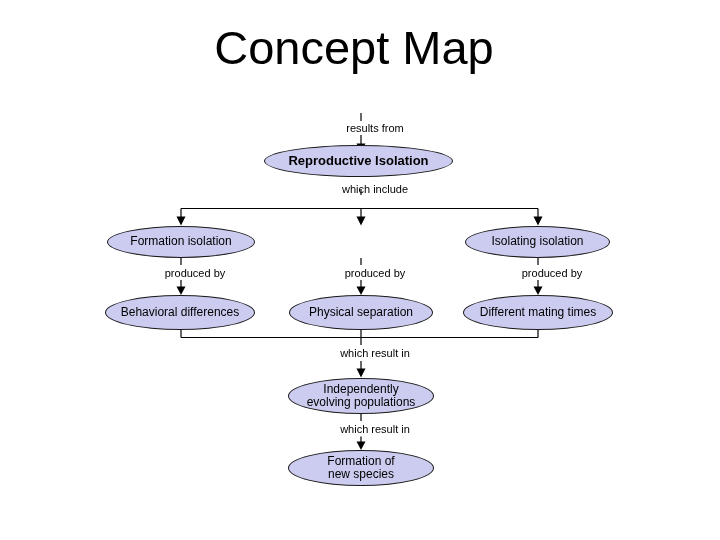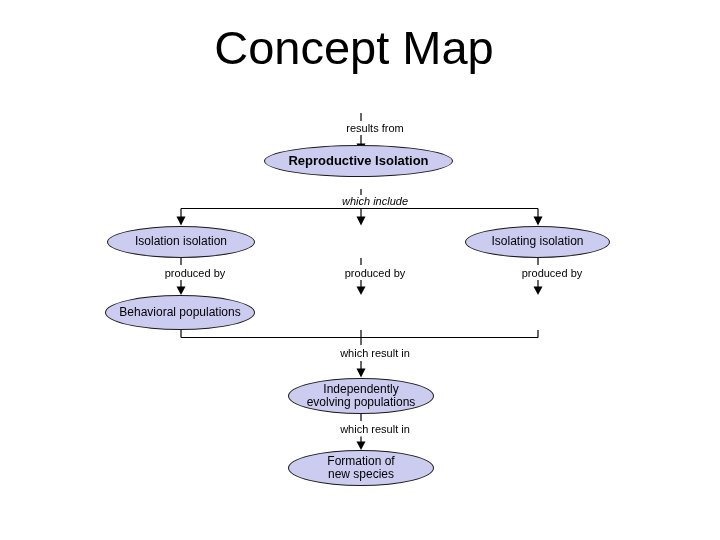--- a/index.html
+++ b/index.html
@@ -117,42 +117,44 @@
     <polygon class="ahead" points="356.5,368.5 365.5,368.5 361,377.5"></polygon>
 
     <path class="cline" d="M361 414 V421"></path>
     <path class="cline" d="M361 436.5 V442"></path>
     <polygon class="ahead" points="356.5,441.5 365.5,441.5 361,450"></polygon>
   </svg>
 
   <div class="node node-bold" style="left:264px; top:97px; width:189px; height:32px;margin-top:48px;">Reproductive Isolation</div>
 
 
-  <div class="node" style="left:107px; top:226px; width:148px; height:32px;">Isolation isolation</div>
+  <div class="node" style="left:107px; top:226px; width:148px; height:32px;">Formation isolation</div>
 
 
   <div class="node" style="left:465px; top:226px; width:145px; height:32px;">Isolating isolation</div>
 
-  <div class="node" style="left:105px; top:295px; width:150px; height:35px;">Behavioral populations</div>
+  <div class="node" style="left:105px; top:295px; width:150px; height:35px;">Behavioral differences</div>
 
+  <div class="node" style="left:289px; top:295px; width:144px; height:35px;">Physical separation</div>
 
+  <div class="node" style="left:463px; top:295px; width:150px; height:35px;">Different mating times</div>
 
   <div class="node" style="left:288px; top:450px; width:146px; height:36px;">
     <span class="nline">Formation of</span>
     <span class="nline">new species</span>
   </div>
 
   <div class="node" style="left:288px; top:378px; width:146px; height:36px;">
     <span class="nline">Independently</span>
     <span class="nline">evolving populations</span>
   </div>
 
   <div class="edge-label" style="left:361px; top:128px;">results from</div>
 
-  <div class="edge-label" style="left:361px; top:201px;font-style:italic;">which include</div>
+  <div class="edge-label" style="left:361px; top:189px;">which include</div>
 
   <div class="edge-label" style="left:181px; top:273px;">produced by</div>
 
   <div class="edge-label" style="left:361px; top:273px;">produced by</div>
 
   <div class="edge-label" style="left:538px; top:273px;">produced by</div>
 
   <div class="edge-label" style="left:361px; top:353px;">which result in</div>
 
   <div class="edge-label" style="left:361px; top:429px;">which result in</div>

